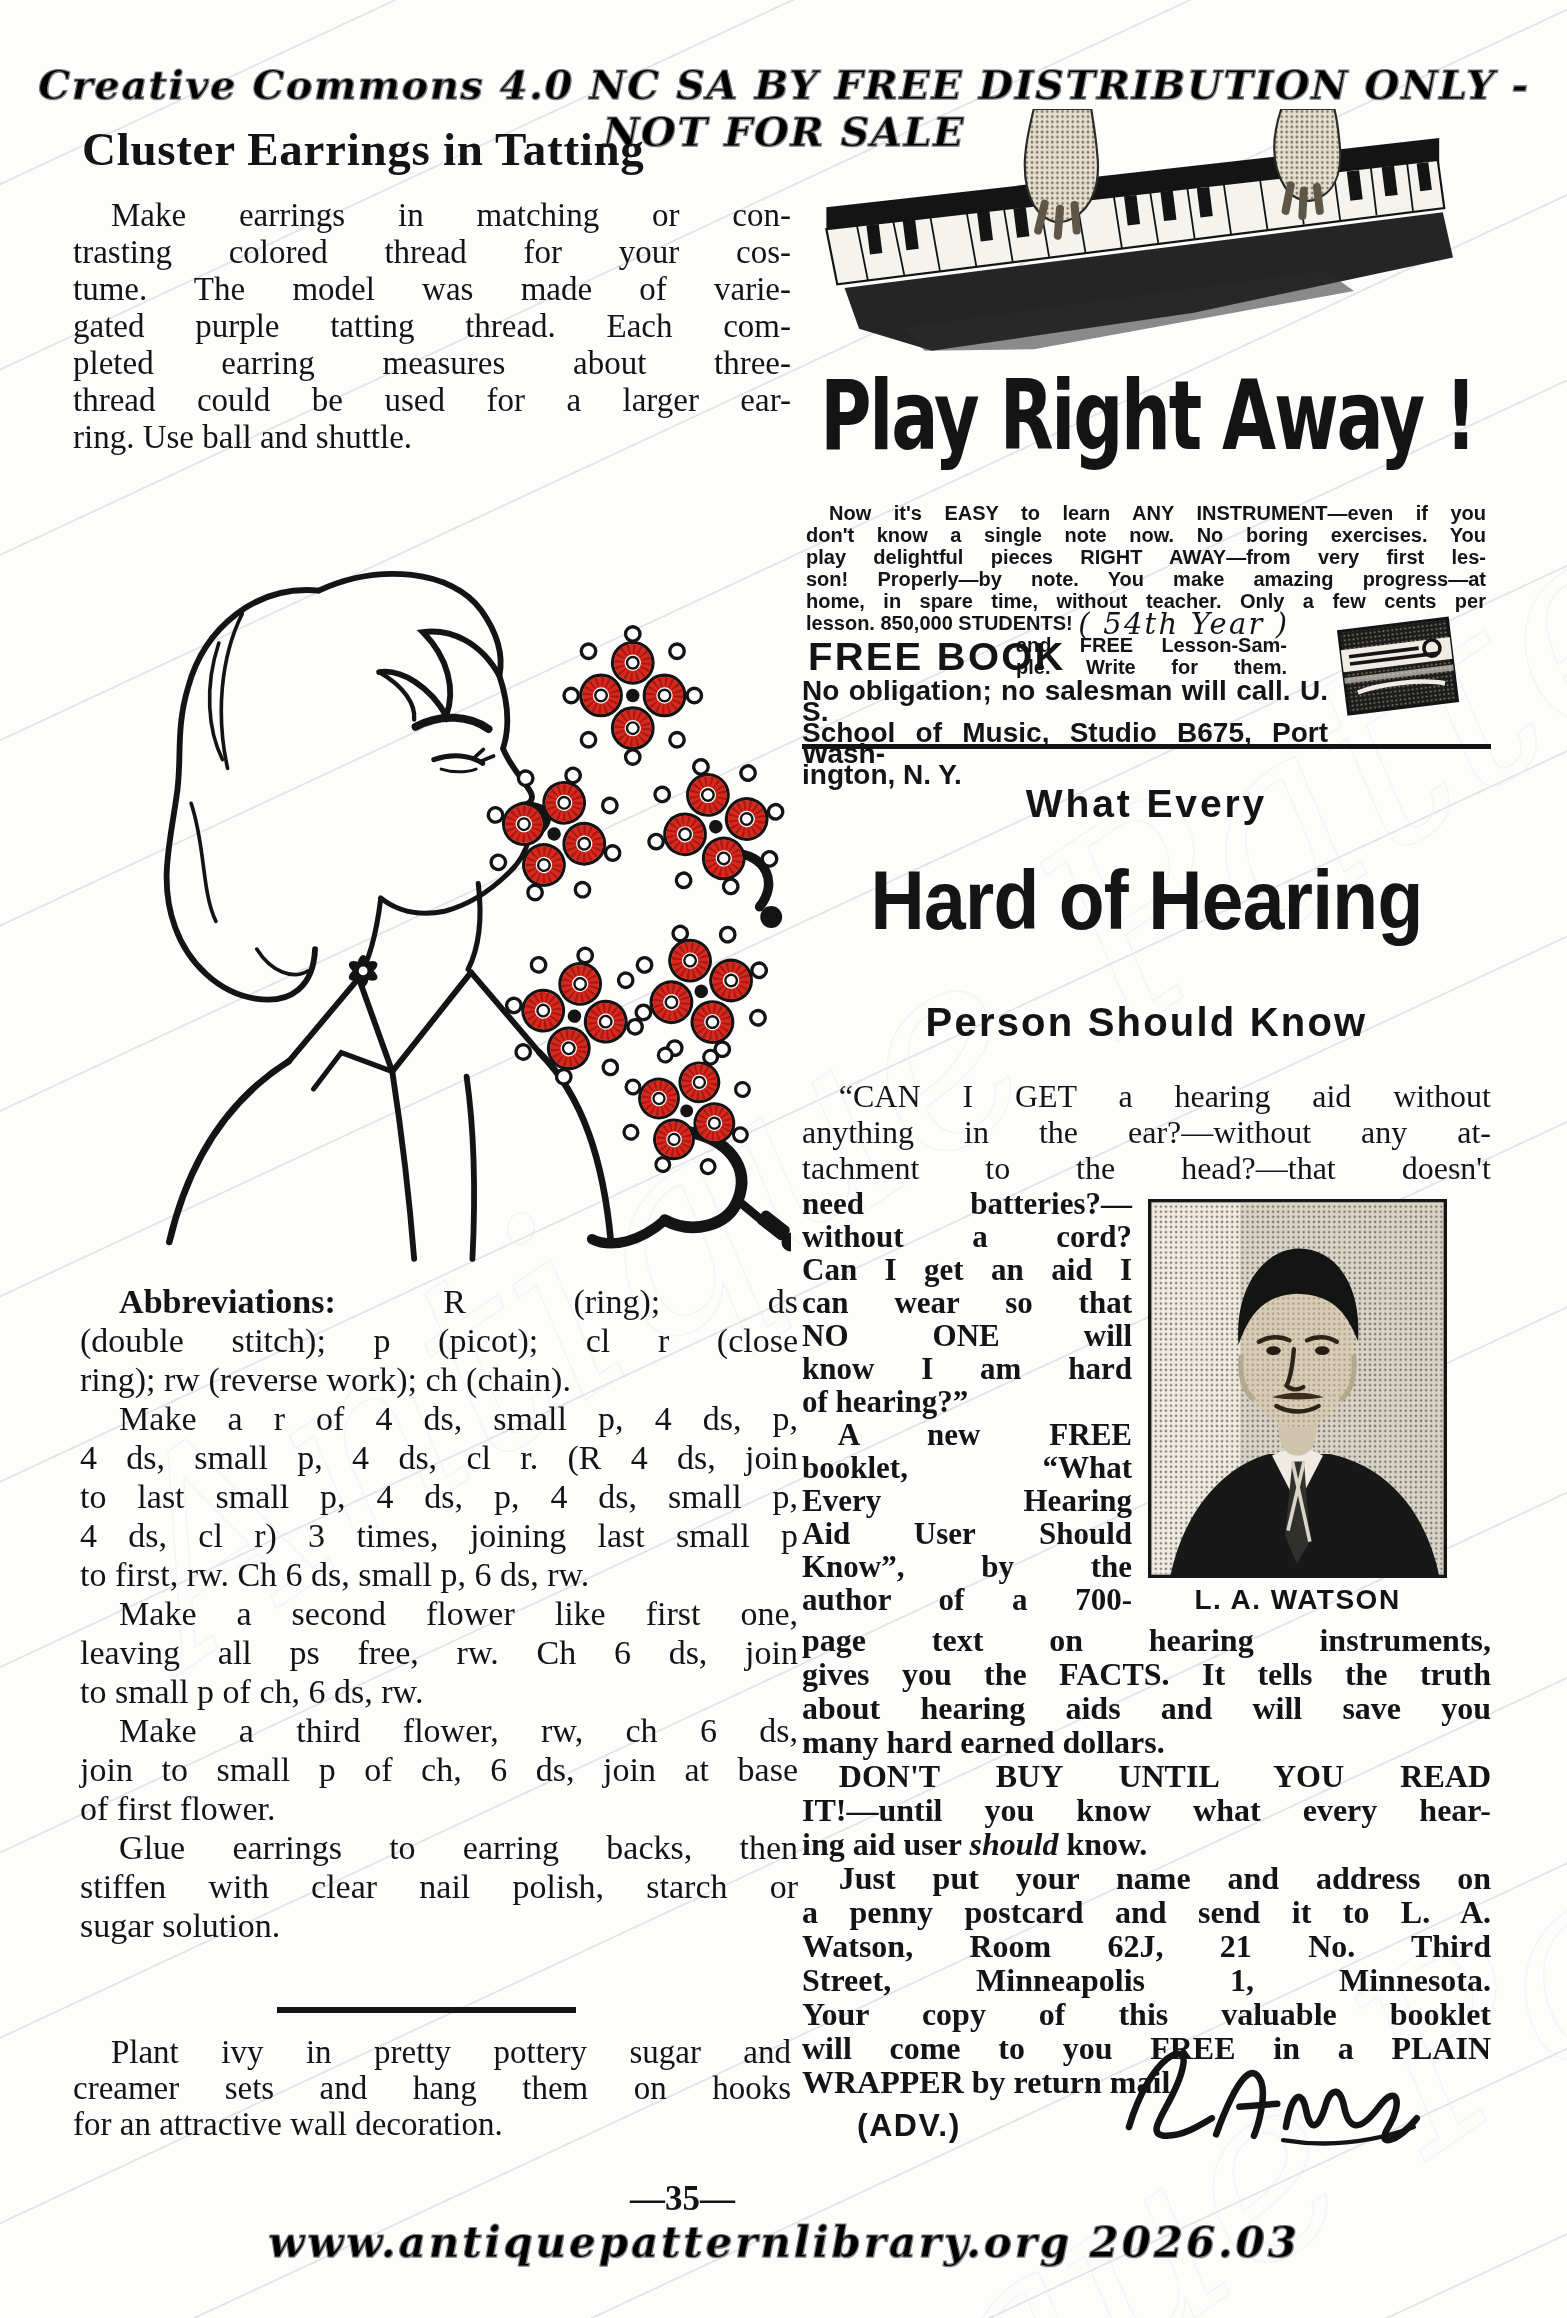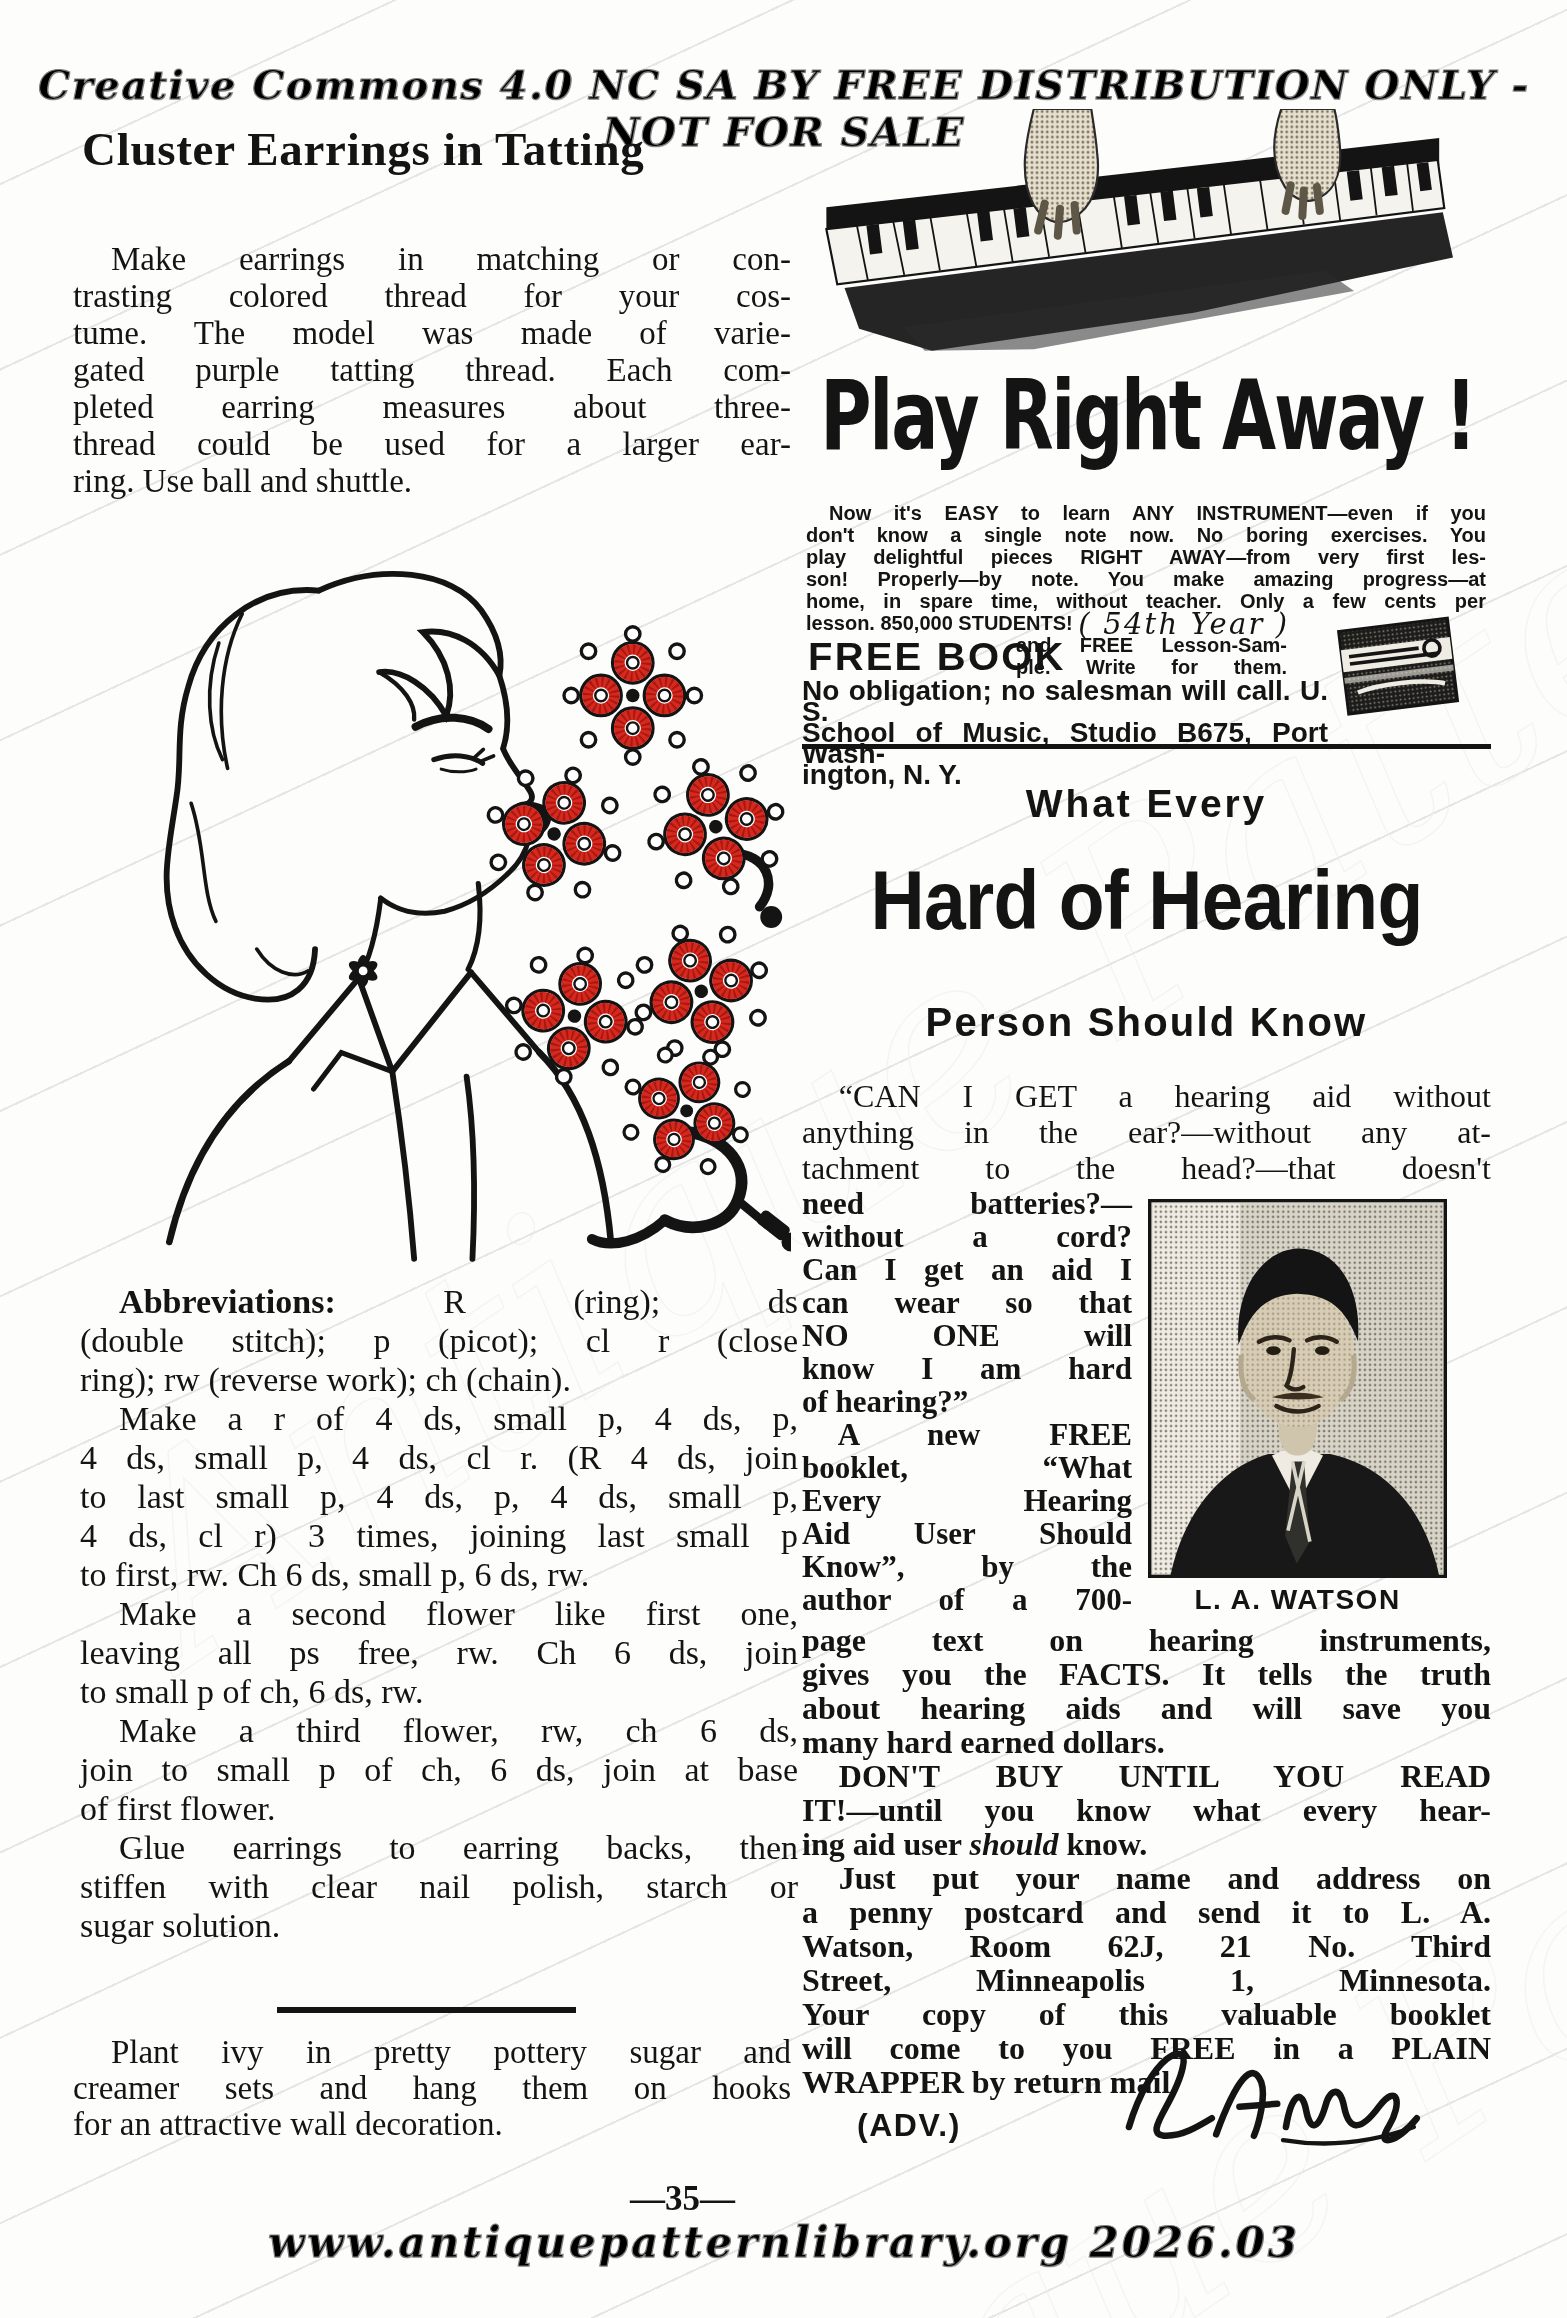--- a/index.html
+++ b/index.html
@@ -27,21 +27,21 @@
   .wm-top{left:0;top:61px;width:1568px;text-align:center;font-size:40px;letter-spacing:1.5px;}
   .footer-num{left:0;top:2179px;width:1365px;text-align:center;font-size:35px;font-weight:700;}
   .footer-site{left:0;top:2218px;width:1568px;text-align:center;font-size:42px;letter-spacing:2.9px;}
 
   .article-title{left:82px;top:122px;width:715px;font-size:47px;font-weight:700;letter-spacing:0.7px;}
 
   .jtext .ln{text-align:justify;text-align-last:justify;}
   .jtext .ln.last{text-align-last:left;}
   .jtext .ln.ind{text-indent:1.15em;}
 
-  .para1{left:73px;top:197px;width:718px;font-size:33px;line-height:37px;margin-top:44px;}
+  .para1{left:73px;top:197px;width:718px;font-size:33px;line-height:37px;}
   .pattern{left:80px;top:1282px;width:718px;font-size:34px;line-height:39px;}
   .divider-left{left:277px;top:2007px;width:299px;height:5.8px;background:#141414;}
   .tip{left:73px;top:2034px;width:718px;font-size:33px;line-height:36px;}
 
   .illu{left:73px;top:541px;width:718px;height:736px;}
 
   .piano{left:815px;top:109px;width:645px;height:246px;}
   .play-head{
     left:801px;top:359px;width:693px;text-align:center;white-space:nowrap;
     font-family:"DejaVu Sans",sans-serif;font-weight:bold;font-size:70px;letter-spacing:-2.2px;

